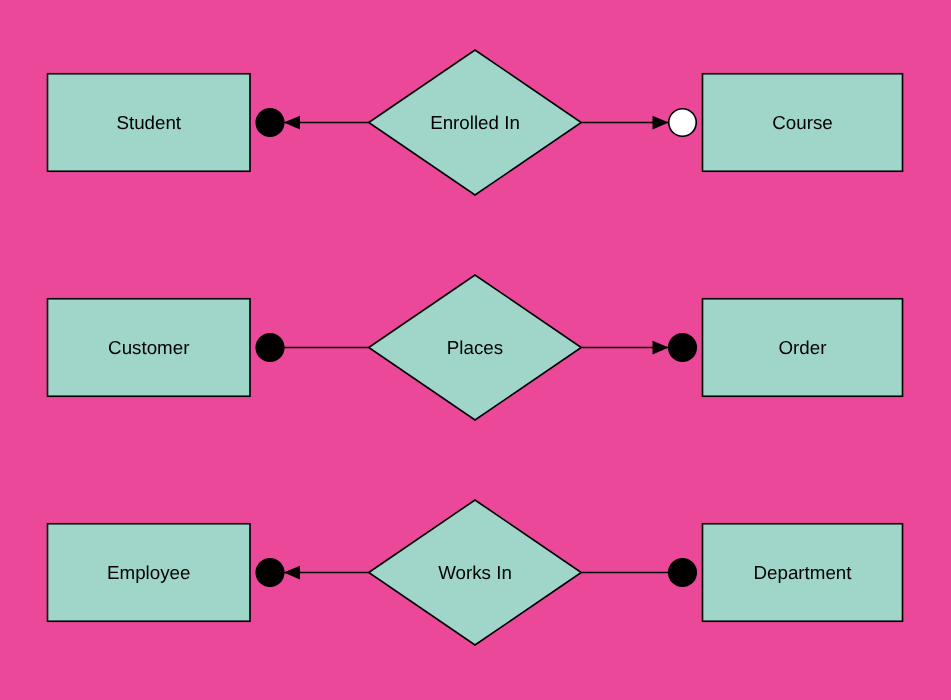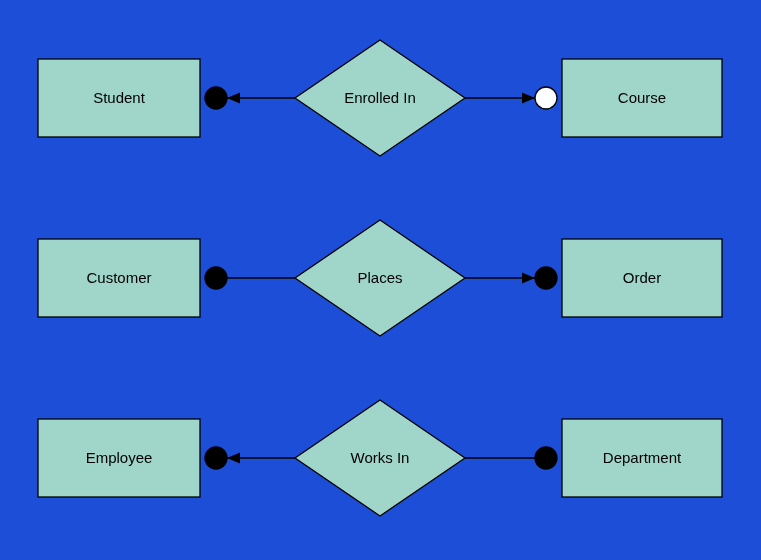--- a/index.html
+++ b/index.html
@@ -4,21 +4,21 @@
 <style>
   html, body {
     margin: 0;
     padding: 0;
     background: #ffffff;
   }
   .canvas {
     position: relative;
     width: 761px;
     height: 560px;
-    background: #1d4ed8;
+    background: #ec4899;
     overflow: hidden;
   }
   svg {
     display: block;
   }
   svg text {
     font-family: "Liberation Sans", "DejaVu Sans", sans-serif;
     font-size: 15px;
     fill: #000000;
   }

